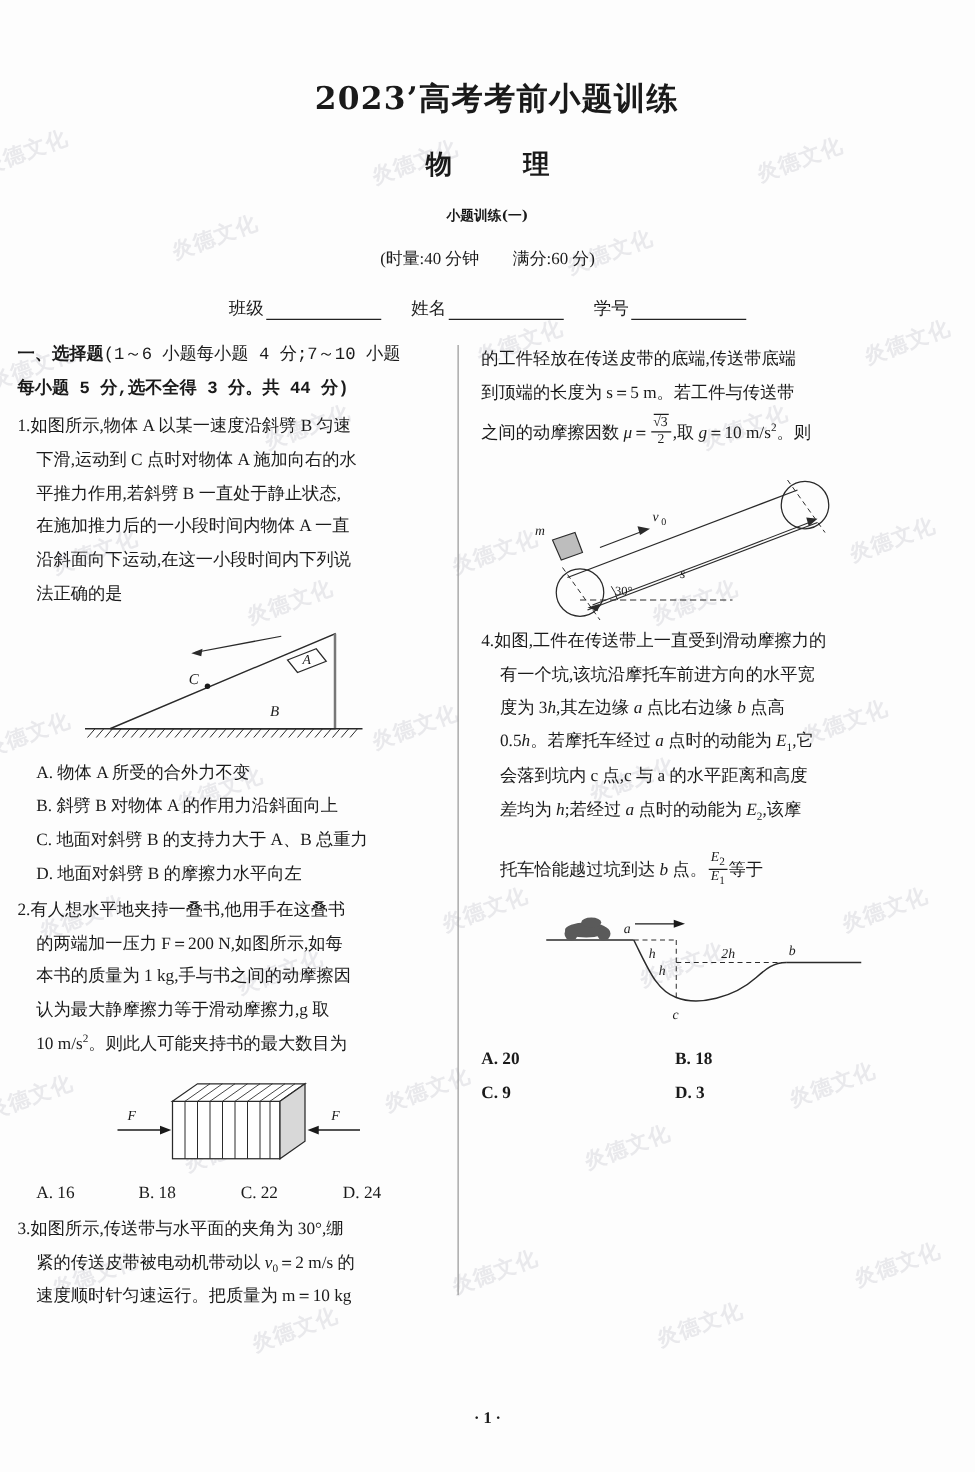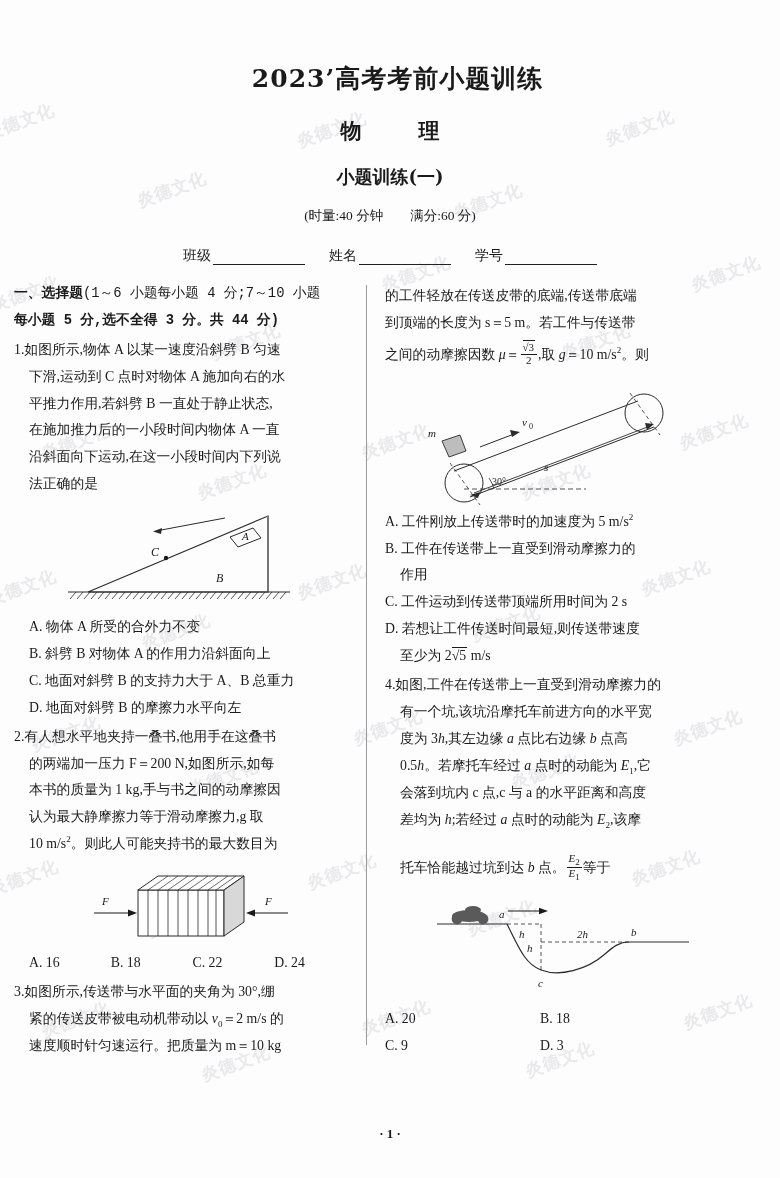--- a/index.html
+++ b/index.html
@@ -54,21 +54,21 @@
     text-align: center;
     font-size: 21px;
     font-weight: bold;
     margin-top: 22px;
     letter-spacing: 18px;
     padding-left: 18px;
     font-family: "DejaVu Serif", "Liberation Serif", serif;
   }
   .title-set {
     text-align: center;
-    font-size: 18px;
+    font-size: 11px;
     font-weight: bold;
     margin-top: 20px;
     font-family: "DejaVu Serif", "Liberation Serif", serif;
   }
   .title-meta {
     text-align: center;
     font-size: 13.5px;
     margin-top: 18px;
   }
 
@@ -142,21 +142,21 @@
     padding-left: 15px;
     font-size: 13.8px;
     line-height: 1.95;
   }
   .opts-row .opt { width: 84px; }
   .opts-grid {
     padding-left: 15px;
     font-size: 13.8px;
     line-height: 1.95;
   }
-  .opts-grid .gr { display: flex; }
+  .opts-grid .gr { display: flex; font-weight: bold; }
   .opts-grid .gr .opt { width: 155px; }
 
   i.v { font-family: "Liberation Serif", serif; font-style: italic; }
 
   .frac {
     display: inline-block;
     vertical-align: middle;
     text-align: center;
     font-size: 11px;
     line-height: 1.08;
@@ -444,28 +444,20 @@
             <polygon points="252,45 243,44 245,51" fill="#2a2a2a"></polygon>
             <text x="142" y="92" font-family="Liberation Serif, serif" font-style="italic" font-size="11" fill="#1a1a1a">s</text>
 
             <line x1="62" y1="110" x2="184" y2="110" stroke="#2a2a2a" stroke-width="0.8" stroke-dasharray="5,3"></line>
 
             <path d="M 92 110 A 32 32 0 0 0 87 99" fill="none" stroke="#2a2a2a" stroke-width="0.8"></path>
             <text x="90" y="106" font-family="Liberation Serif, serif" font-size="10" fill="#1a1a1a">30°</text>
           </svg>
         </div>
 
-        <div class="opts" style="padding-left:0;">
-          <div class="opt">A. 工件刚放上传送带时的加速度为 5 m/s<sup class="sm">2</sup></div>
-          <div class="opt">B. 工件在传送带上一直受到滑动摩擦力的</div>
-          <div class="opt opt-cont">作用</div>
-          <div class="opt">C. 工件运动到传送带顶端所用时间为 2 s</div>
-          <div class="opt">D. 若想让工件传送时间最短,则传送带速度</div>
-          <div class="opt opt-cont">至少为 2<span class="sq"><span class="bar">√5</span></span> m/s</div>
-        </div>
 
         <div class="q">
           <div class="q-body">
             <span class="q-num">4.</span><span>如图,工件在传送带上一直受到滑动摩擦力的</span>
           </div>
           <div class="q-cont">有一个坑,该坑沿摩托车前进方向的水平宽</div>
           <div class="q-cont">度为 3<i class="v">h</i>,其左边缘 <i class="v">a</i> 点比右边缘 <i class="v">b</i> 点高</div>
           <div class="q-cont">0.5<i class="v">h</i>。若摩托车经过 <i class="v">a</i> 点时的动能为 <i class="v">E</i><sub class="sm">1</sub>,它</div>
           <div class="q-cont">会落到坑内 c 点,c 与 a 的水平距离和高度</div>
           <div class="q-cont">差均为 <i class="v">h</i>;若经过 <i class="v">a</i> 点时的动能为 <i class="v">E</i><sub class="sm">2</sub>,该摩</div>

